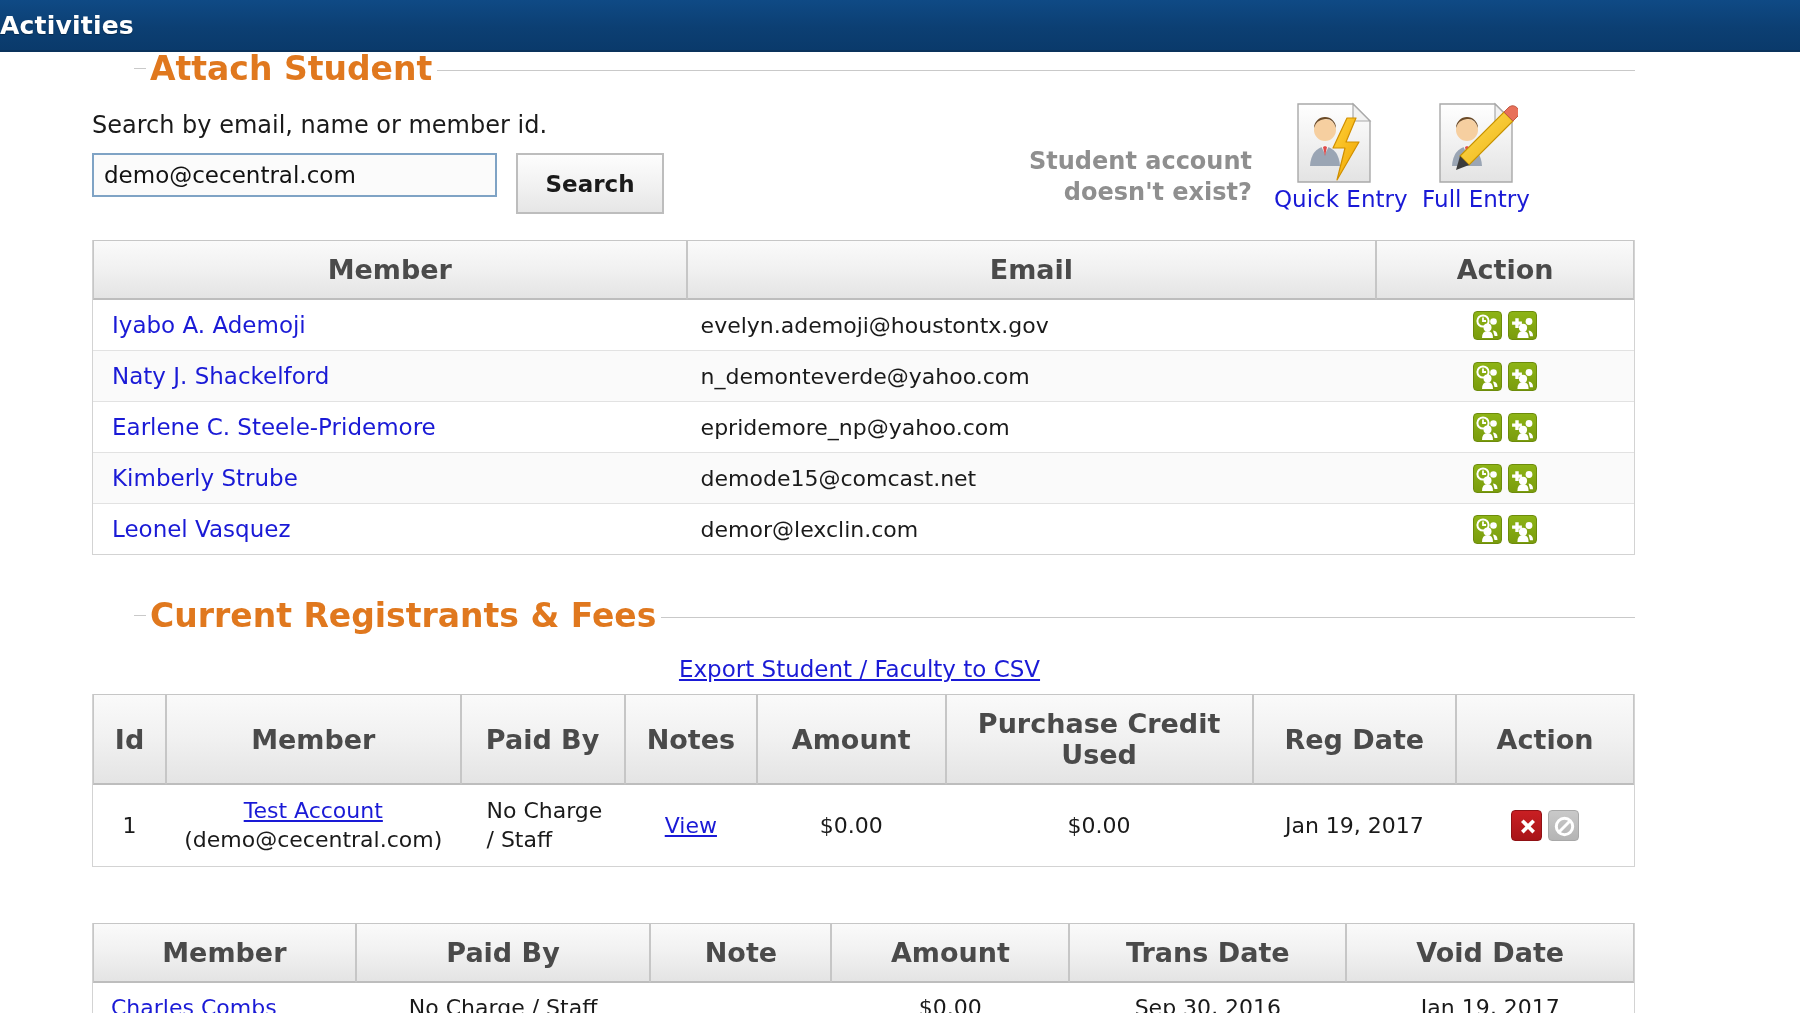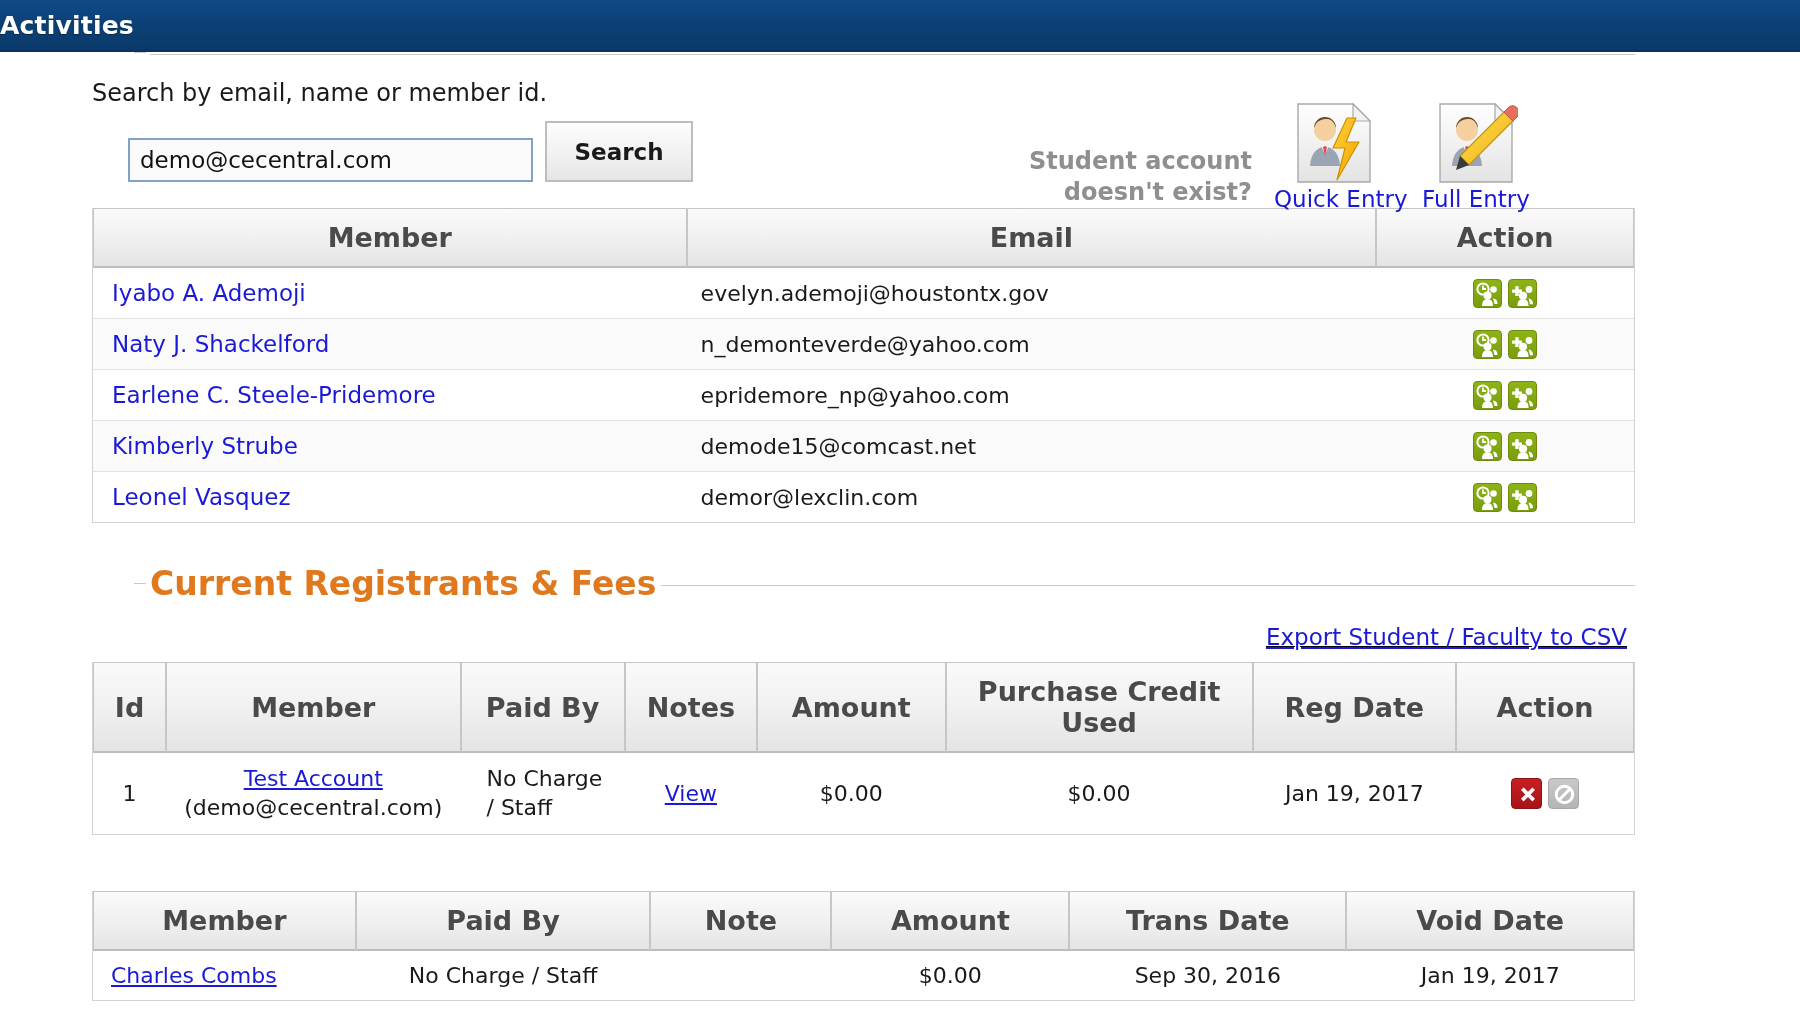--- a/index.html
+++ b/index.html
@@ -63,21 +63,21 @@
   }
 
   .body-inset { padding-left: 92px; padding-right: 165px; }
 
   
   .search-label {
     font-size: 24px;
     color: #1a1a1a;
     margin: 26px 0 14px 0;
   }
-  .search-controls { display: flex; align-items: flex-end; gap: 12px; margin-left: 36px; }
+  .search-controls { display: flex; align-items: flex-start; gap: 19px; }
   .search-input {
     width: 405px;
     height: 44px;
     border: 2px solid #7fa3c5;
     background: #fbfbfb;
     font-size: 23px;
     color: #111;
     padding: 0 10px;
     font-family: inherit;
     outline: none;
@@ -181,23 +181,22 @@
   }
   .icon-gray {
     background: linear-gradient(to bottom,#c9c9c9 0%, #b4b4b4 100%);
     border: 1px solid #a8a8a8;
     width: 31px; height: 31px;
   }
   .icon-btn svg { position: absolute; left: 0; top: 0; }
 
   
   .export-row {
-    text-align: right;
+    text-align: center;
     margin: 24px 8px 12px 0;
-    text-decoration: underline;
   }
   .export-link {
     color: #1a1ad6;
     font-size: 23px;
     text-decoration: underline;
   }
 
   .reg-tbl td { font-size: 22px; }
   .reg-tbl .member-cell { text-align: center; line-height: 1.3; }
   .reg-tbl .paidby-cell { text-align: left; padding-left: 26px; line-height: 1.3; }
@@ -213,20 +212,21 @@
 <div class="topbar">
   <span class="topbar-title">Activities</span>
 </div>
 
 <div class="page">
 
   <div class="section">
 
     <div class="legend-row">
       <span class="legend-dash"></span>
+      <span class="legend-title">Attach Student</span>
       <span class="legend-line"></span>
     </div>
 
     <div class="entry-panel">
       <div class="entry-question">
         <div>Student account</div>
         <div>doesn't exist?</div>
       </div>
 
       <div class="entry-item">

